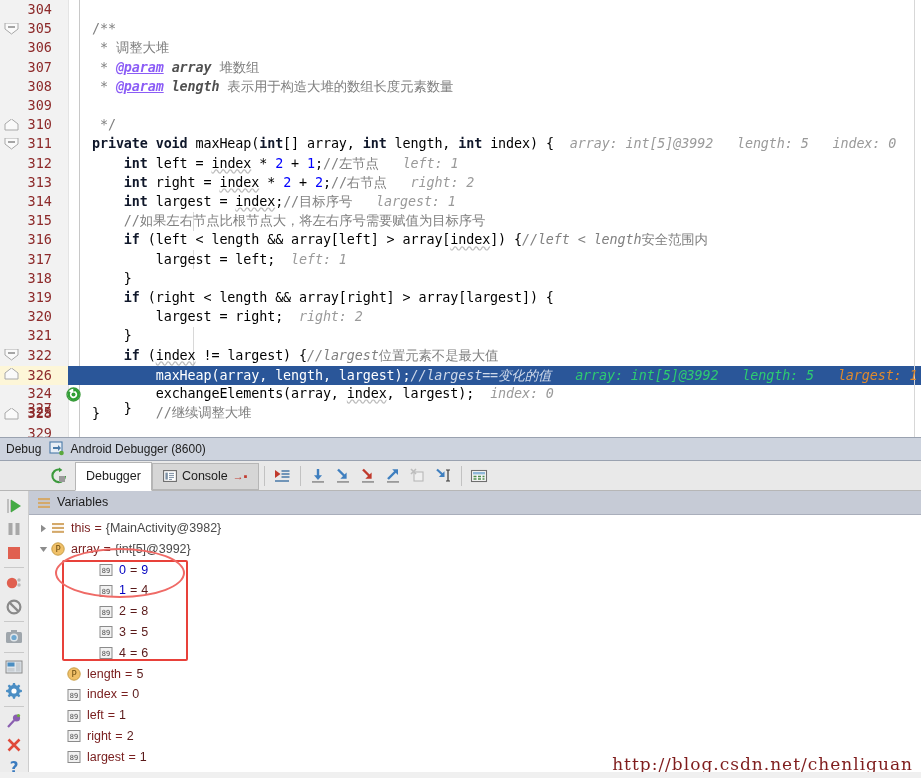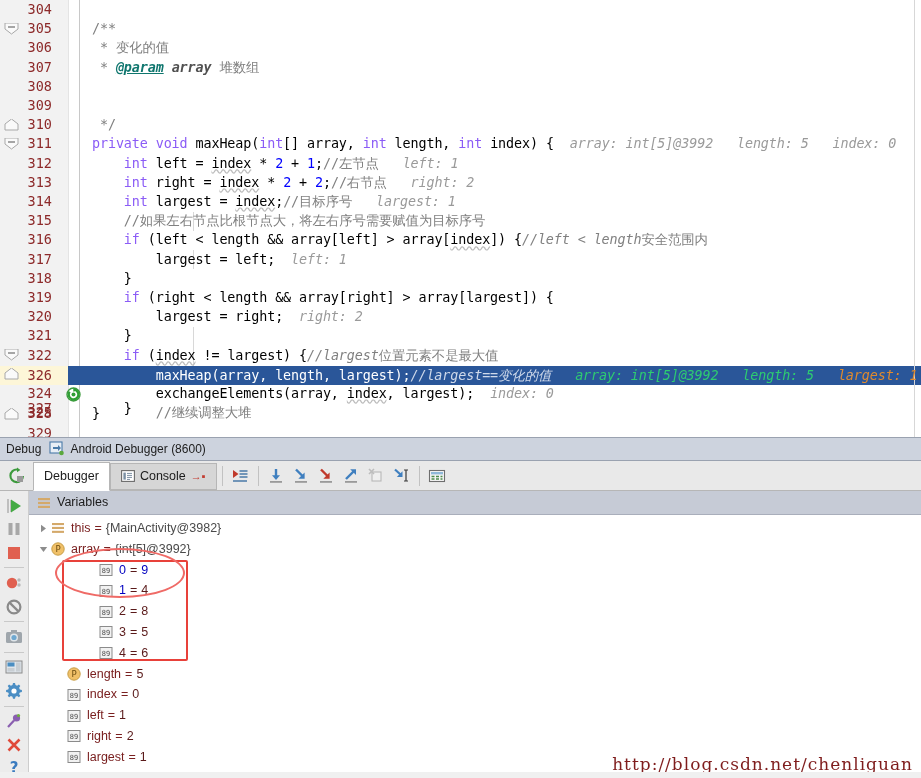--- a/index.html
+++ b/index.html
@@ -28,28 +28,28 @@
   .fold-arrow svg{display:block;}
 
   .codetext{
     position:absolute;left:92px;top:0;
     font-family:"DejaVu Sans Mono","Liberation Mono",monospace;font-size:13.4px;
     letter-spacing:-0.1px;
   }
   .indent-guides{position:absolute;left:0;top:0;width:921px;height:437px;pointer-events:none;}
   .iguide{position:absolute;width:1px;background:#d8d8d8;}
 
-  .kw{color:#8b5cf6;font-weight:normal;}
+  .kw{color:#0f172a;font-weight:bold;}
   .num{color:#0000ff;}
   .cm{color:#808080;}
   .cm-i{color:#808080;font-style:italic;}
   .plain{color:#000000;}
   .hint{color:#9a9a9a;font-style:italic;}
   .doc{color:#808080;}
-  .doctag{color:#0f766e;font-weight:bold;font-style:italic;text-decoration:underline;}
+  .doctag{color:#8b5cf6;font-weight:bold;font-style:italic;text-decoration:underline;}
   .docb{color:#505050;font-weight:bold;font-style:italic;}
   .squig{text-decoration:underline wavy #bcbcbc;text-decoration-skip-ink:none;}
 
   .row.current .gutter{background:#fdf6d8;color:#8d2a2a;}
   .exec-hl{position:absolute;left:68px;top:0;width:853px;height:19.2px;background:#2a5699;}
   .exec-hl-gutter{position:absolute;left:0;top:0;width:68px;height:19.2px;background:#fdf6d8;}
   .sel-text{color:#ffffff;}
   .sel-cm{color:#cfd9ea;font-style:italic;}
   .sel-hint{color:#2ecc71;font-style:italic;}
   .sel-hint-o{color:#e08a2e;font-style:italic;}
@@ -58,21 +58,21 @@
   
   .dbg{position:absolute;left:0;top:437px;width:921px;height:341px;background:#f0f0f0;}
   .dbg-title{
     position:relative;height:22px;line-height:22px;background:#cdd3de;
     border-top:1px solid #9aa2b0;border-bottom:1px solid #9aa2b0;
     padding-left:6px;font-size:12px;color:#1c1c1c;
   }
   .dbg-title .t-ico{display:inline-block;vertical-align:-3px;margin:0 4px 0 4px;width:15px;height:15px;}
   .dbg-toolbar{
     position:relative;height:29px;background:#e9e9e9;border-bottom:1px solid #b6b6b6;
-    display:flex;align-items:center;
+    display:flex;align-items:center;padding-left:42px;
   }
   .restart-btn{width:33px;height:29px;display:flex;align-items:center;justify-content:center;}
   .tab{
     height:27px;line-height:27px;padding:0 10px;font-size:12.5px;color:#1c1c1c;
     display:flex;align-items:center;gap:5px;box-sizing:border-box;
   }
   .tab.active{background:#ffffff;border:1px solid #b6b6b6;border-bottom:1px solid #ffffff;
     height:29px;line-height:27px;margin-bottom:-1px;font-weight:normal;}
   .tab.inactive{background:#d6d6d6;border:1px solid #b6b6b6;height:27px;margin-top:1px;}
   .tb-sep{width:1px;height:20px;background:#c2c2c2;margin:0 5px;}
@@ -132,30 +132,31 @@
         <div class="codetext"></div>
       </div>
 
       <div class="row" style="top:19.2px;position:absolute;width:921px;">
         <div class="gutter">305</div>
         <div class="codetext"><span class="doc">/**</span></div>
       </div>
 
       <div class="row" style="top:38.4px;position:absolute;width:921px;">
         <div class="gutter">306</div>
-        <div class="codetext"><span class="doc"> * 变化的值</span></div>
+        <div class="codetext"><span class="doc"> * 调整大堆</span></div>
       </div>
 
       <div class="row" style="top:57.6px;position:absolute;width:734px;">
         <div class="gutter">307</div>
         <div class="codetext"><span class="doc"> * </span><span class="doctag">@param</span><span class="docb"> array</span><span class="doc"> 堆数组</span></div>
       </div>
 
       <div class="row" style="top:76.8px;position:absolute;width:921px;">
         <div class="gutter">308</div>
+        <div class="codetext"><span class="doc"> * </span><span class="doctag">@param</span><span class="docb"> length</span><span class="doc"> 表示用于构造大堆的数组长度元素数量</span></div>
       </div>
 
       <div class="row" style="top:96px;position:absolute;width:921px;">
         <div class="gutter">309</div>
       </div>
 
       <div class="row" style="top:115.2px;position:absolute;width:921px;">
         <div class="gutter">310</div>
         <div class="codetext"><span class="doc"> */</span></div>
       </div>

